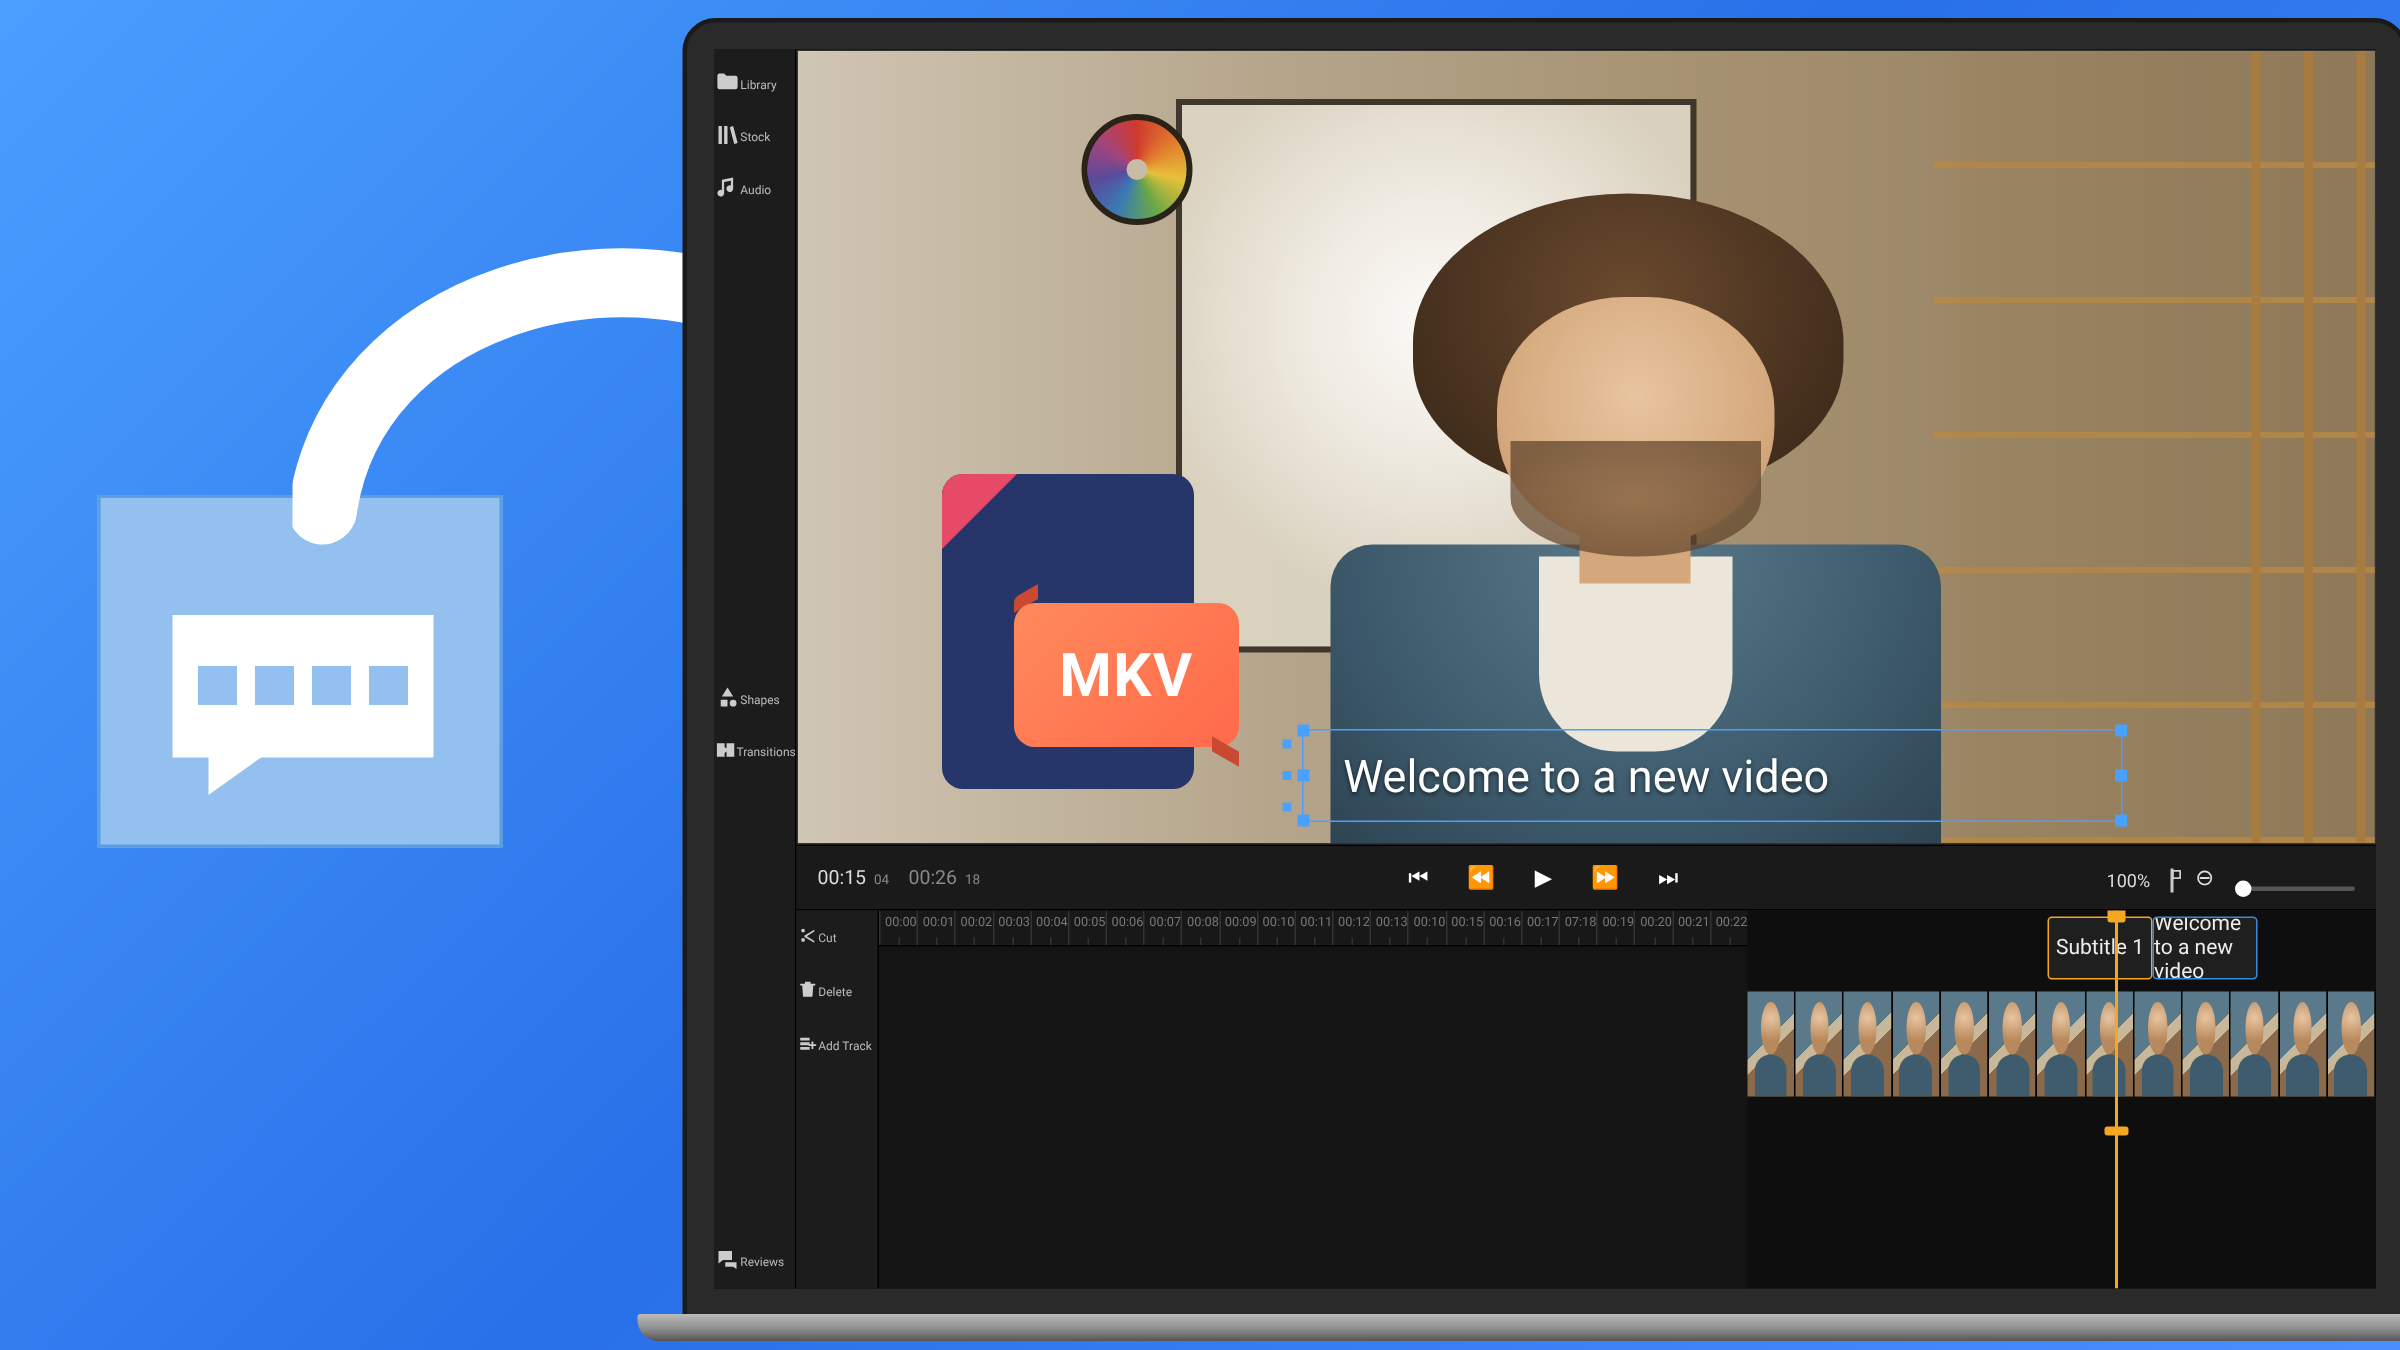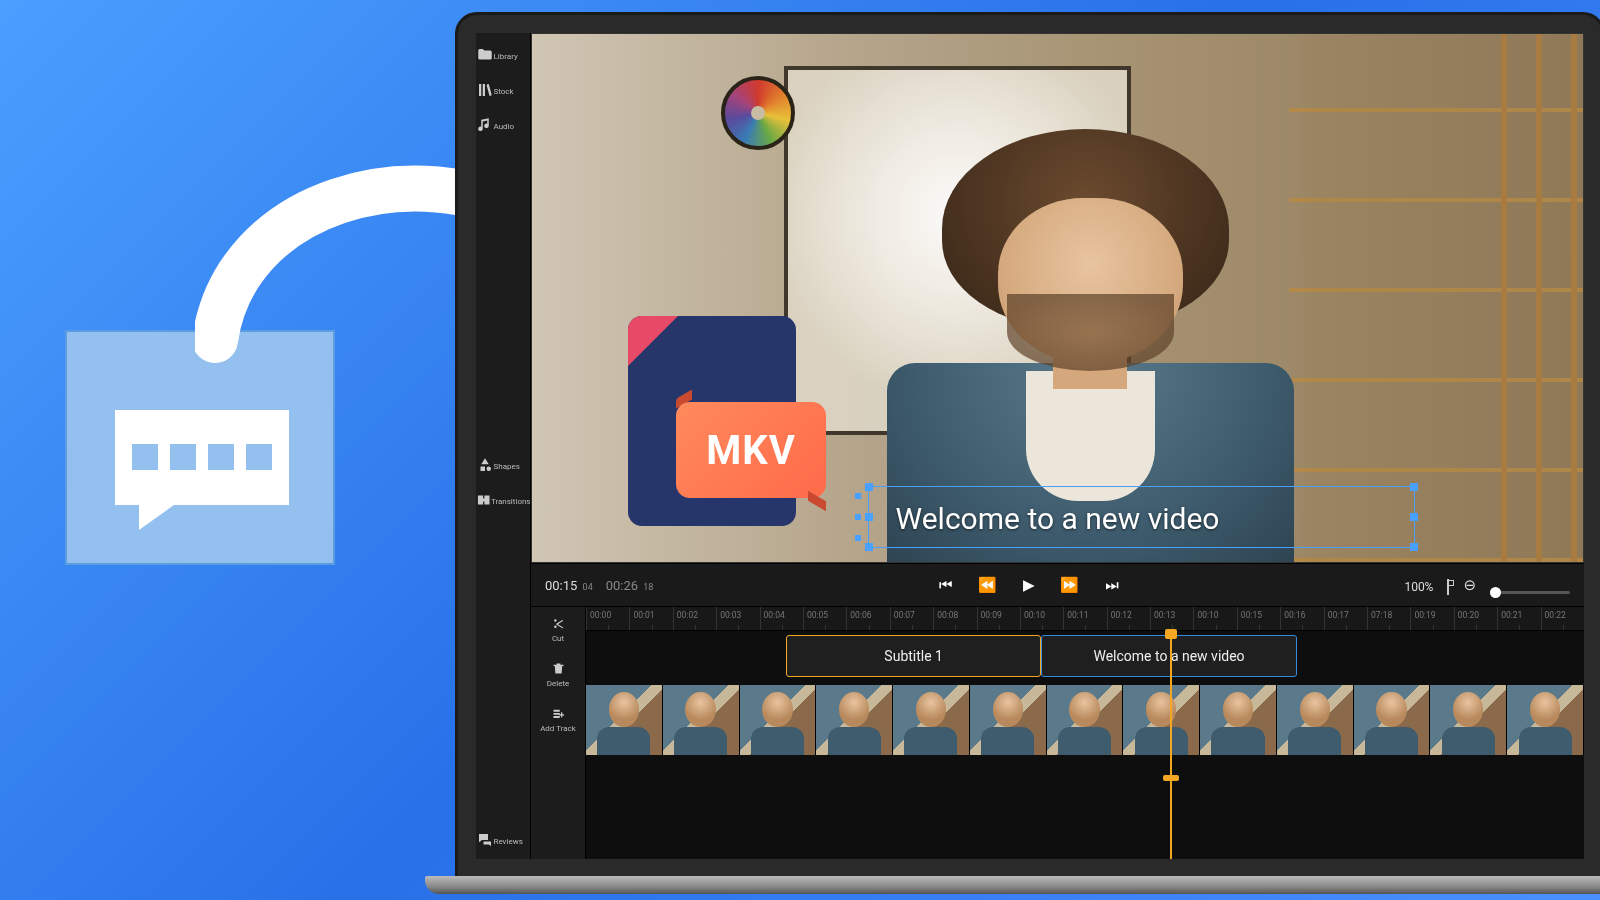--- a/index.html
+++ b/index.html
@@ -70,23 +70,23 @@
 .timecode .tc-f{font-size:9px;color:#888;margin-left:2px}
 .pb-center{flex:1;display:flex;justify-content:center;gap:26px}
 .pb-btn{color:#fff;cursor:pointer;font-size:15px}
 .pb-right{display:flex;align-items:flex-end;gap:14px;font-size:12px}
 .zoom-track{width:80px;height:3px;background:#555;position:relative;border-radius:2px}
 .zoom-thumb{position:absolute;left:0;top:-4px;width:11px;height:11px;border-radius:50%;background:#fff}
 
 
 .tl{flex:1;display:flex;background:#141414;min-height:0}
 .tl-tools{width:55px;background:#1c1c1c;display:flex;flex-direction:column;align-items:center;border-right:1px solid #000}
-.tl-tool{width:55px;padding:9px 0;display:flex;flex-direction:column;align-items:center;color:#bbb;font-size:8px;cursor:pointer}
+.tl-tool{width:55px;padding:9px 0;display:flex;flex-direction:row;align-items:center;color:#bbb;font-size:8px;cursor:pointer}
 .tl-tool svg{width:15px;height:15px;margin-bottom:3px;fill:#ccc}
-.tl-body{flex:1;display:flex;flex-direction:column;min-width:0;overflow:hidden}
+.tl-body{flex:1;display:flex;flex-direction:row;min-width:0;overflow:hidden}
 .ruler{height:24px;background:#181818;display:flex;border-bottom:1px solid #000;position:relative}
 .rtick{flex:1;border-left:1px solid #333;color:#777;font-size:8.5px;padding:3px 0 0 3px;position:relative;min-width:0}
 .rtick:after{content:"";position:absolute;left:50%;bottom:0;width:1px;height:5px;background:#333}
 .tracks{flex:1;position:relative;background:#0e0e0e}
 .sub-track{position:absolute;left:200px;right:0;top:4px;height:44px}
 .clip{position:absolute;top:0;height:42px;background:#1f1f1f;border:1px solid #444;border-radius:3px;color:#eee;font-size:14px;display:flex;align-items:center;justify-content:center;overflow:hidden}
 .clip.sel{border-color:#f5a623}
 .clip.sel2{border-color:#3a8adb}
 .vid-track{position:absolute;left:0;right:0;top:54px;height:70px;display:flex}
 .thumb{flex:1;min-width:0;background:linear-gradient(135deg,#5a7a8c 45%,#c8b89a 45%,#c8b89a 55%,#8a6a4a 55%);border-right:1px solid #000;position:relative;overflow:hidden}

